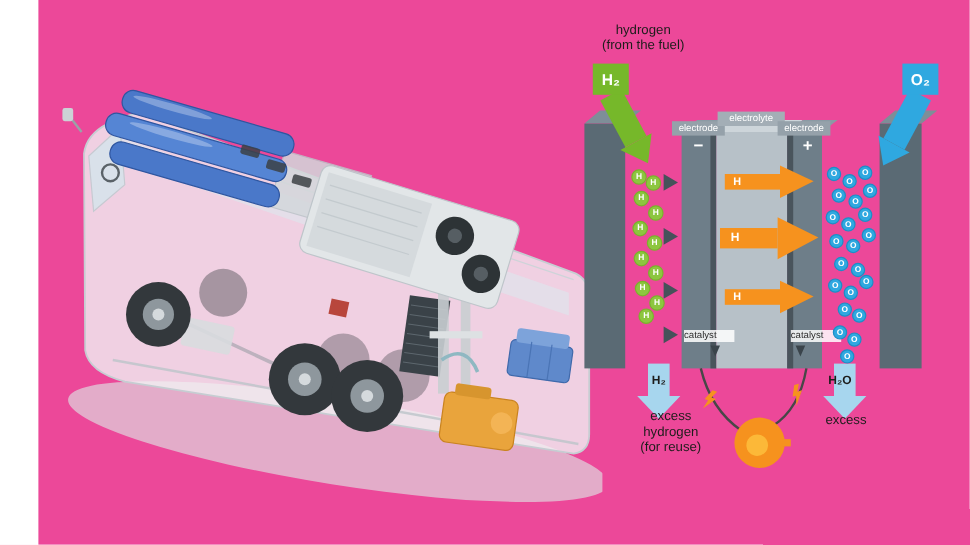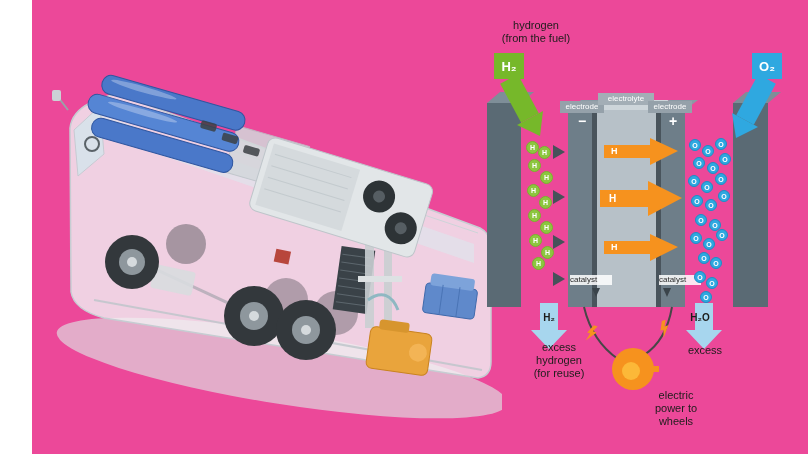--- a/index.html
+++ b/index.html
@@ -245,17 +245,14 @@
   <div class="ion o" style="left:662px;top:271px">O</div>
   <div class="ion o" style="left:674px;top:277px">O</div>
   <div class="ion o" style="left:668px;top:291px">O</div>
 
   <div class="lbl formula" style="left:500px;top:311px;width:34px">H₂</div>
   <div class="lbl formula" style="left:648px;top:311px;width:40px">H₂O</div>
   <div class="lbl" style="left:475px;top:341px;width:104px">excess
 hydrogen
 (for reuse)</div>
   <div class="lbl" style="left:630px;top:344px;width:86px">excess</div>
-  <div class="lbl" style="left:596px;top:389px;width:96px">electric
-power to
-wheels</div>
 
 </div>
 
 </body></html>

